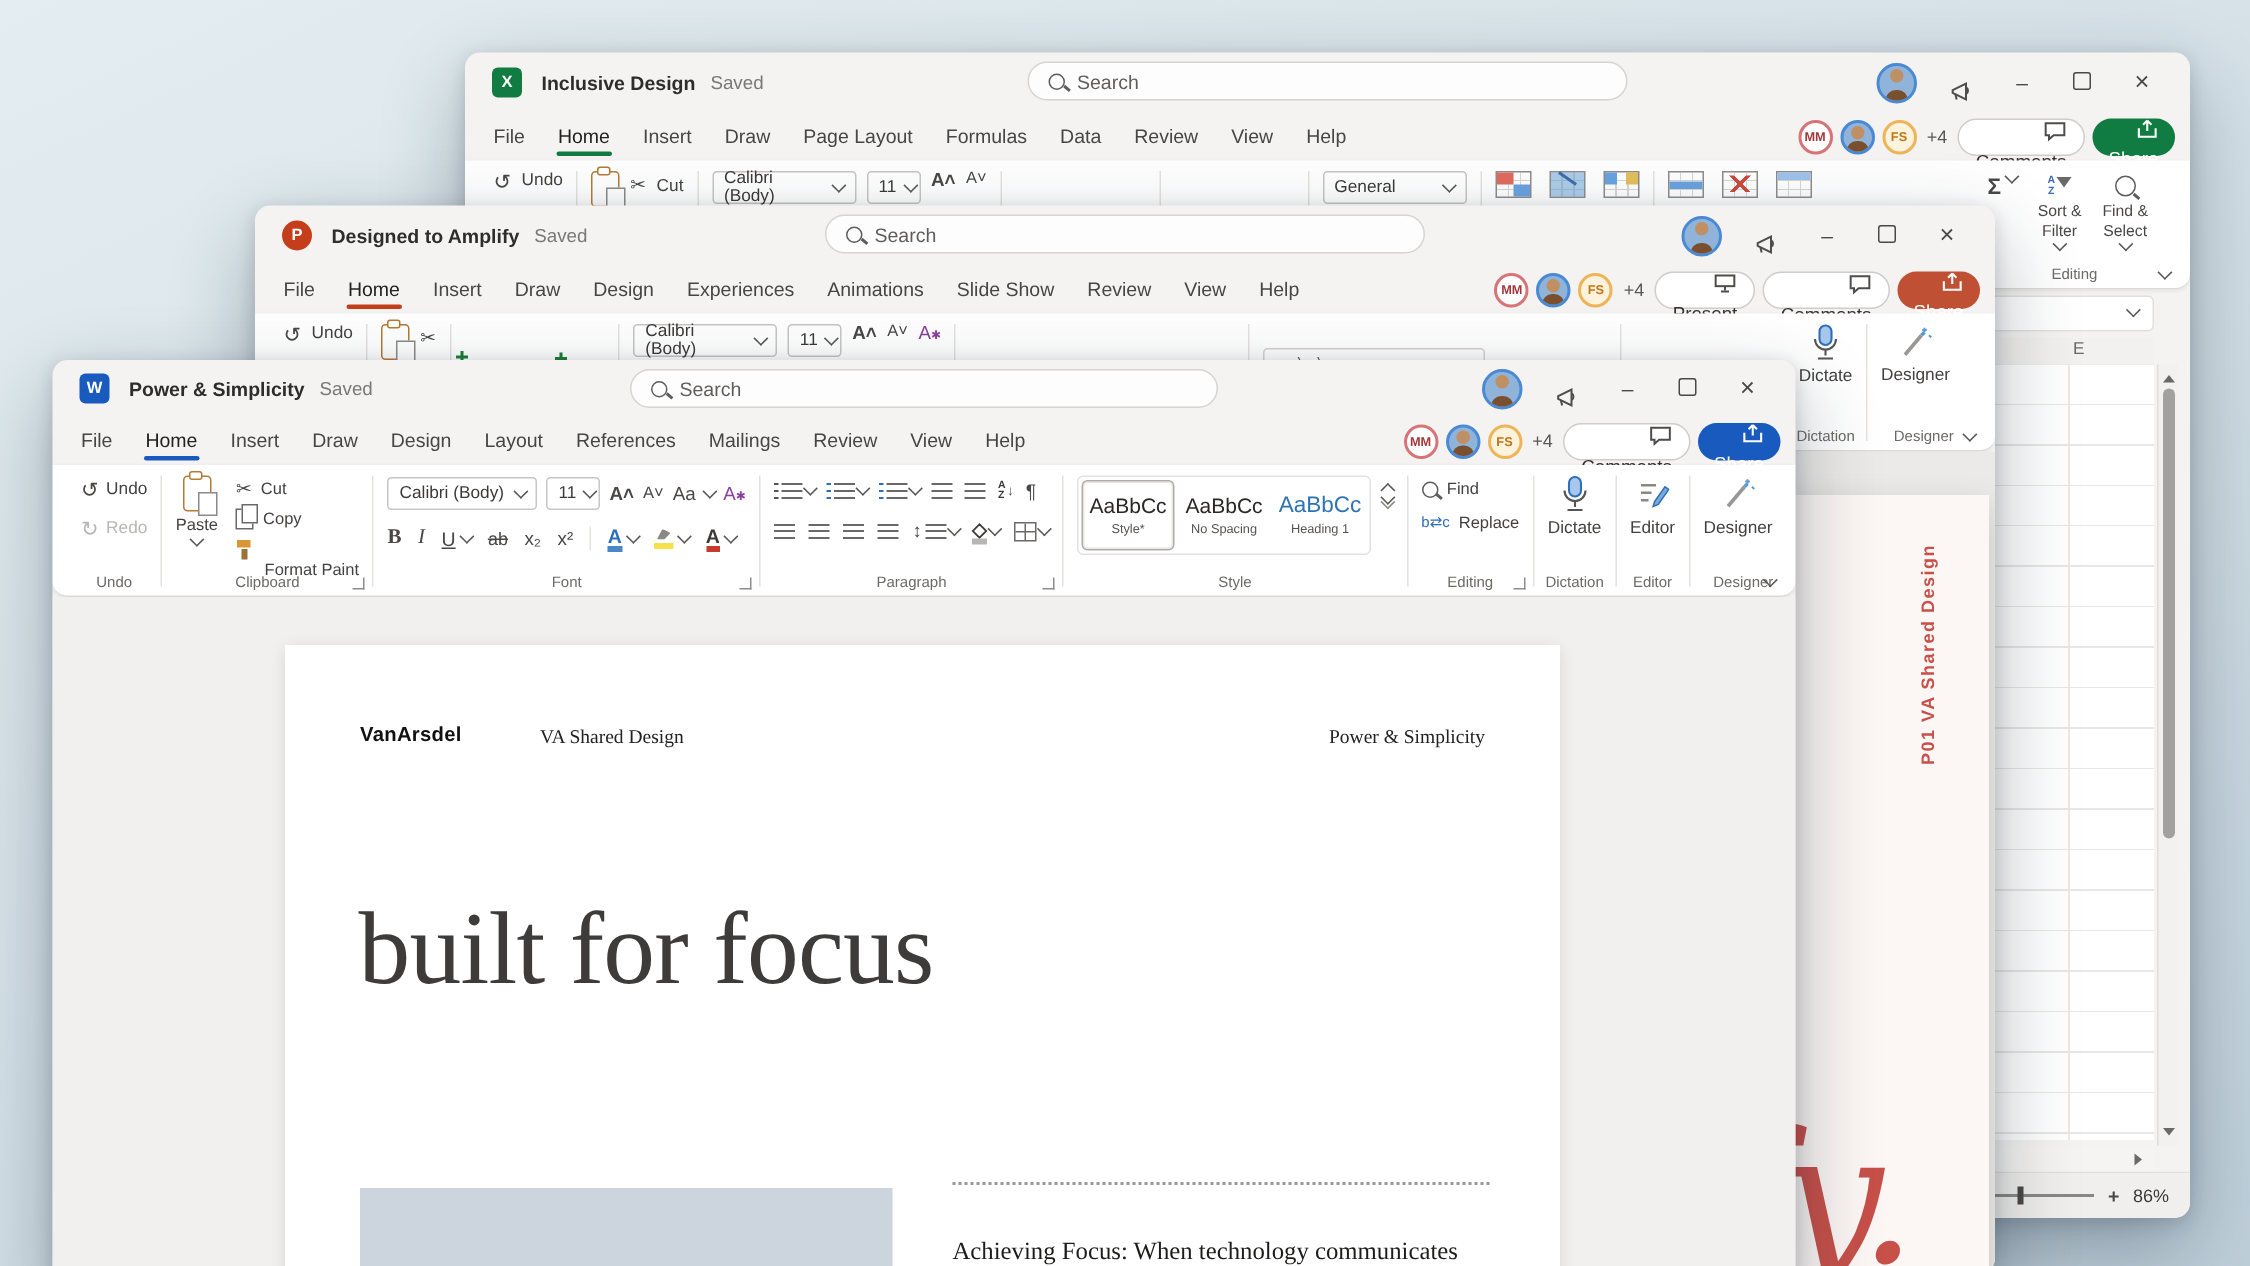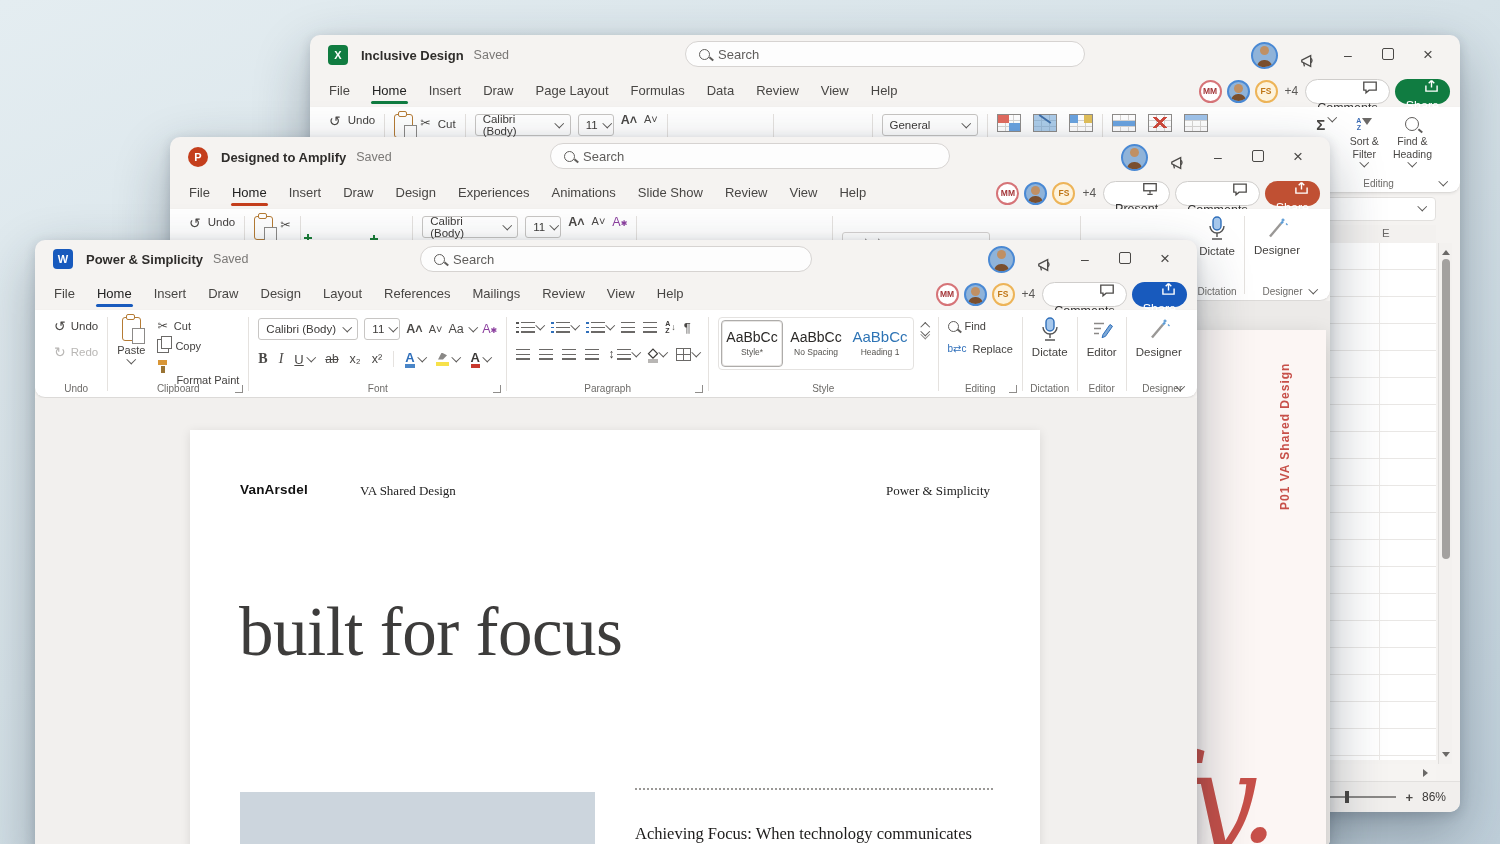--- a/index.html
+++ b/index.html
@@ -294,21 +294,21 @@
         </span>
         <span>Sort &amp;</span>
         <span>Filter</span>
         <span class="cv"></span>
       </span>
       <span class="bigbtn">
         <span style="height:20px;display:flex;align-items:center;">
               <span class="mg" style="width:12px;height:12px;"></span>
             </span>
         <span>Find &amp;</span>
-        <span>Heading</span>
+        <span>Select</span>
         <span class="cv"></span>
       </span>
       <span class="glabel">Editing</span>
     </div>
     <span class="ribchev cv"></span>
   </div>
   <div class="fbar">
         <span class="cv"></span>
       </div>
   <div class="colhead">

